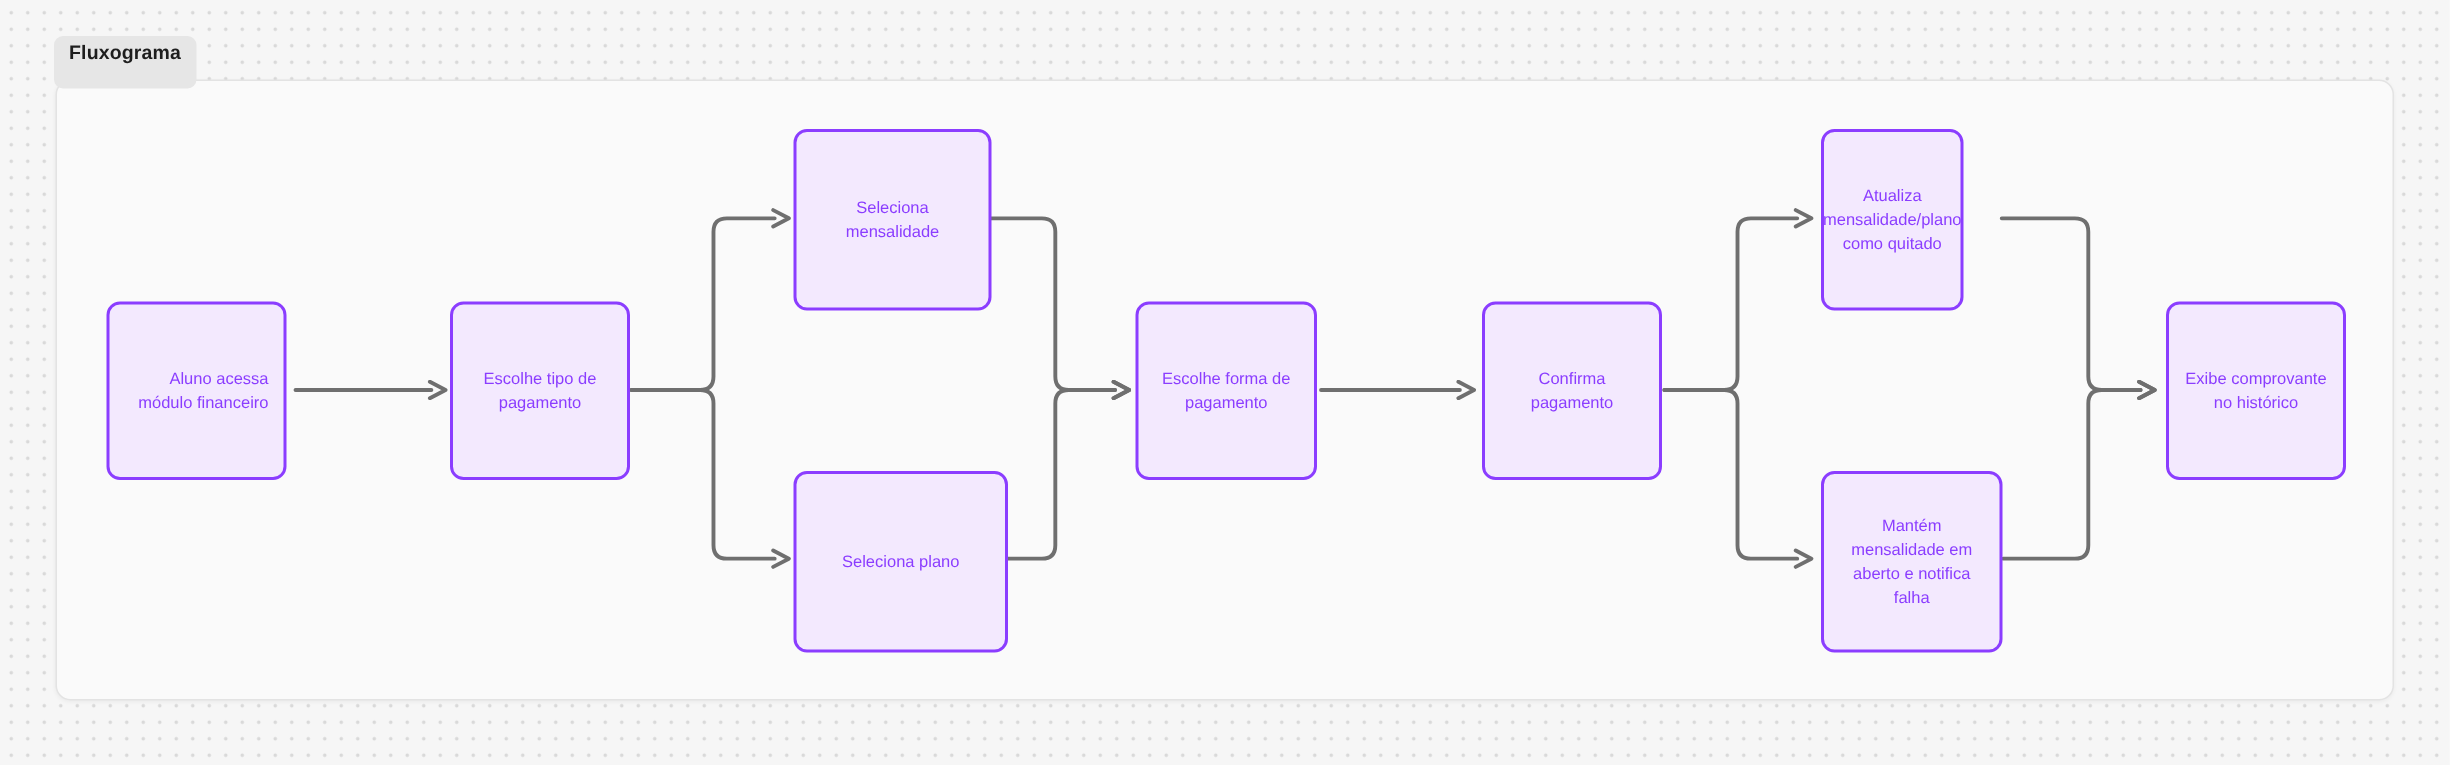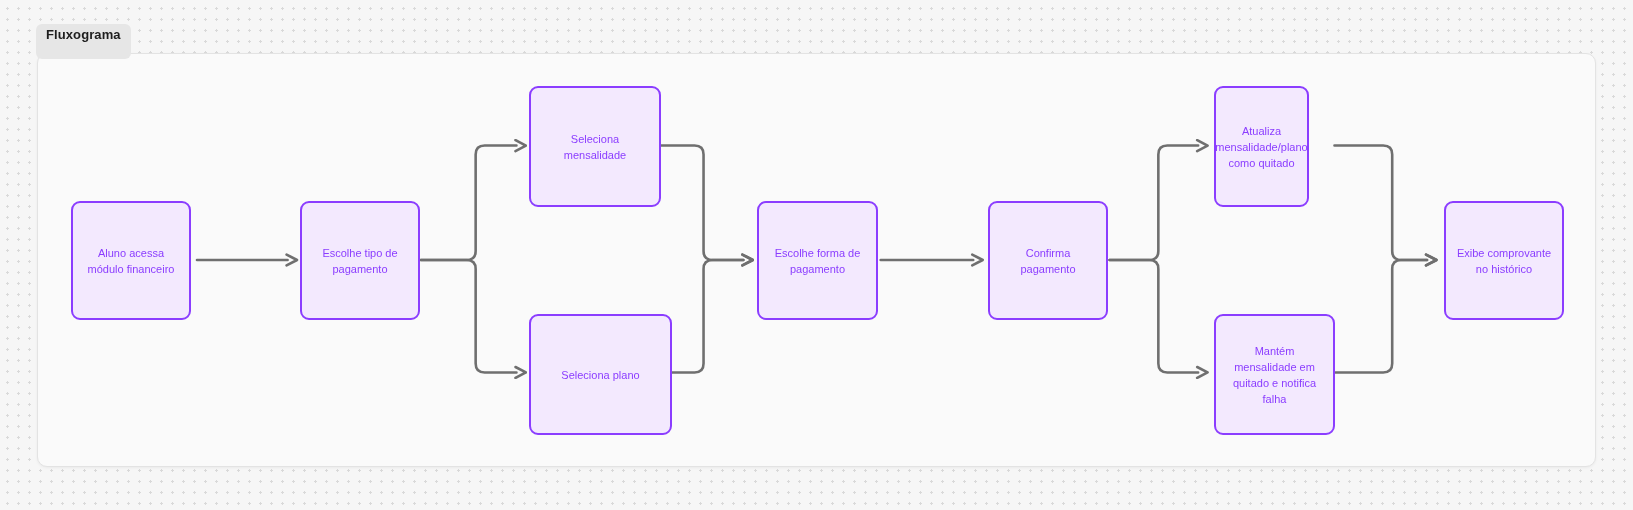--- a/index.html
+++ b/index.html
@@ -73,21 +73,21 @@
     background: var(--node-fill);
     border: 2.5px solid var(--node-border);
     border-radius: 9px;
     color: var(--node-text);
     font-size: 11px;
     line-height: 16px;
     padding: 6px 10px;
     cursor: default;
   }
   
-  .n-start          { left: 33px;   top: 147px; width: 120px; height: 119px; }
+  .n-start          { left: 33px;   top: 147px; width: 120px; height: 119px; text-align: right; }
   .n-choose-type    { left: 262px;  top: 147px; width: 120px; height: 119px; }
   .n-select-mensal  { left: 491px;  top: 32px;  width: 132px; height: 121px; }
   .n-select-plano   { left: 491px;  top: 260px; width: 143px; height: 121px; }
   .n-choose-method  { left: 719px;  top: 147px; width: 121px; height: 119px; }
   .n-confirm        { left: 950px;  top: 147px; width: 120px; height: 119px; }
   .n-update-paid    { left: 1176px; top: 32px;  width: 95px; height: 121px; }
   .n-keep-open      { left: 1176px; top: 260px; width: 121px; height: 121px; }
   .n-show-receipt   { left: 1406px; top: 147px; width: 120px; height: 119px; }
 </style>
 </head>
@@ -147,20 +147,20 @@
 
   <div class="node n-choose-method">
     <span>Escolhe forma de pagamento</span>
   </div>
 
   <div class="node n-update-paid">
     <span>Atualiza mensalidade/plano como quitado</span>
   </div>
 
   <div class="node n-keep-open">
-    <span>Mantém mensalidade em quitado e notifica falha</span>
+    <span>Mantém mensalidade em aberto e notifica falha</span>
   </div>
 
   <div class="node n-show-receipt">
     <span>Exibe comprovante no histórico</span>
   </div>
 
 </div>
 
 </body></html>

